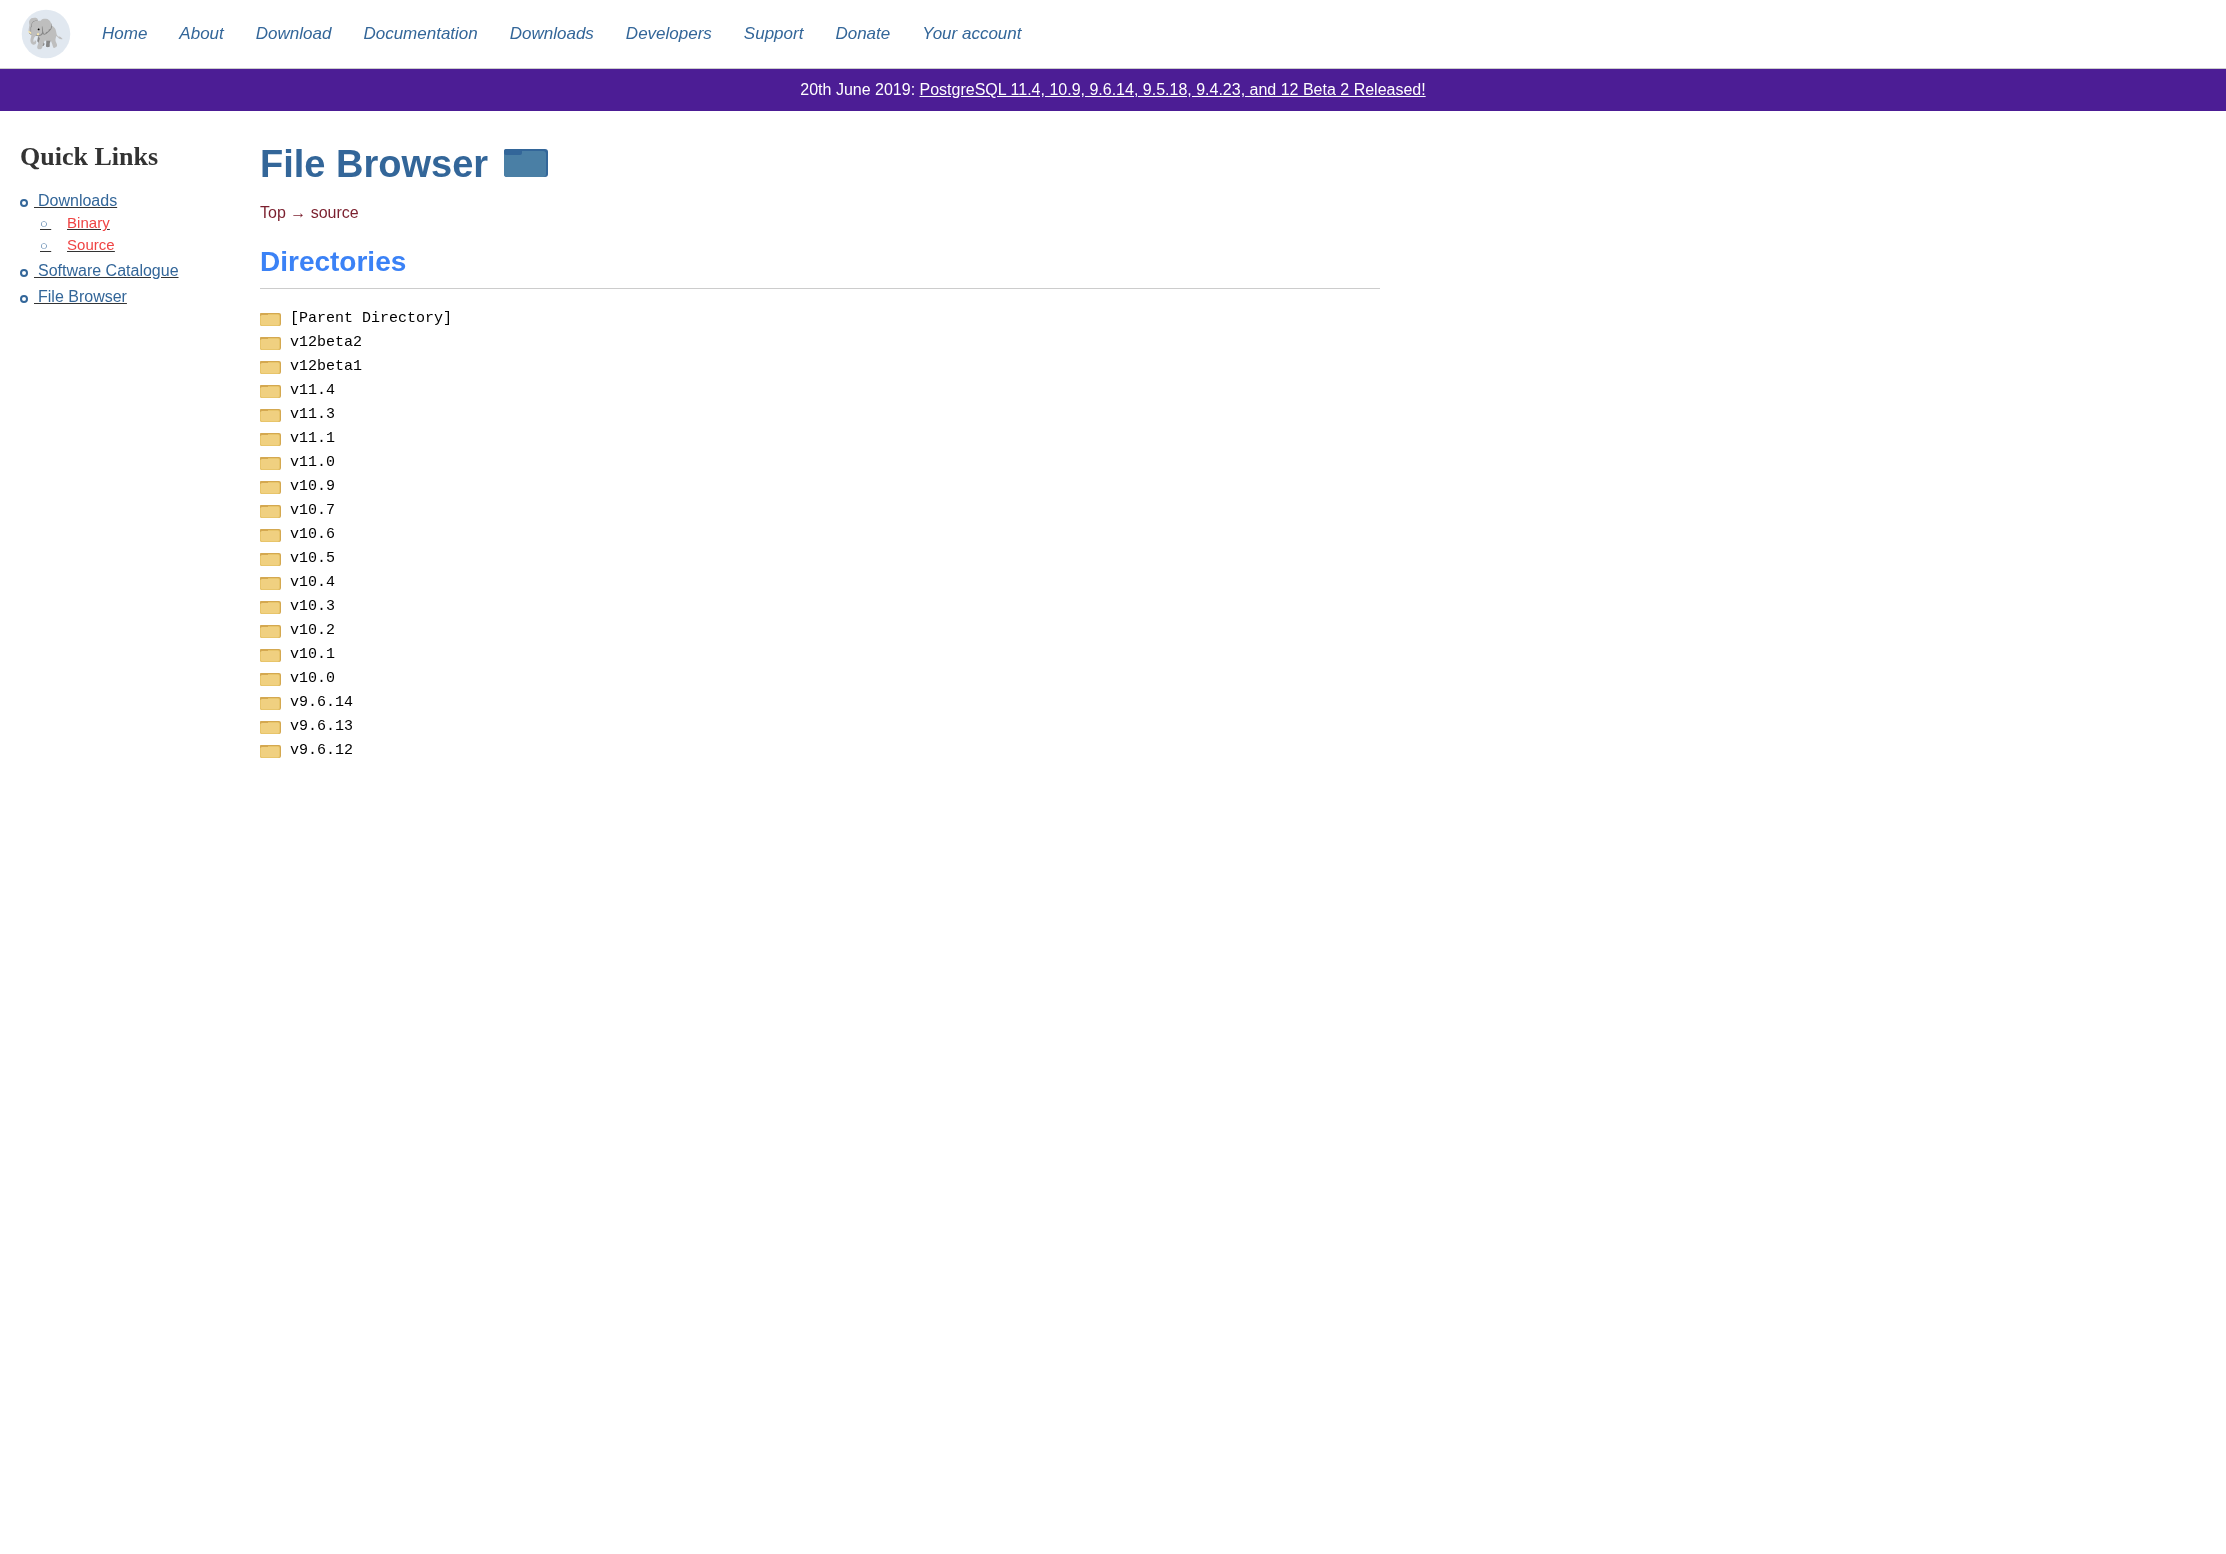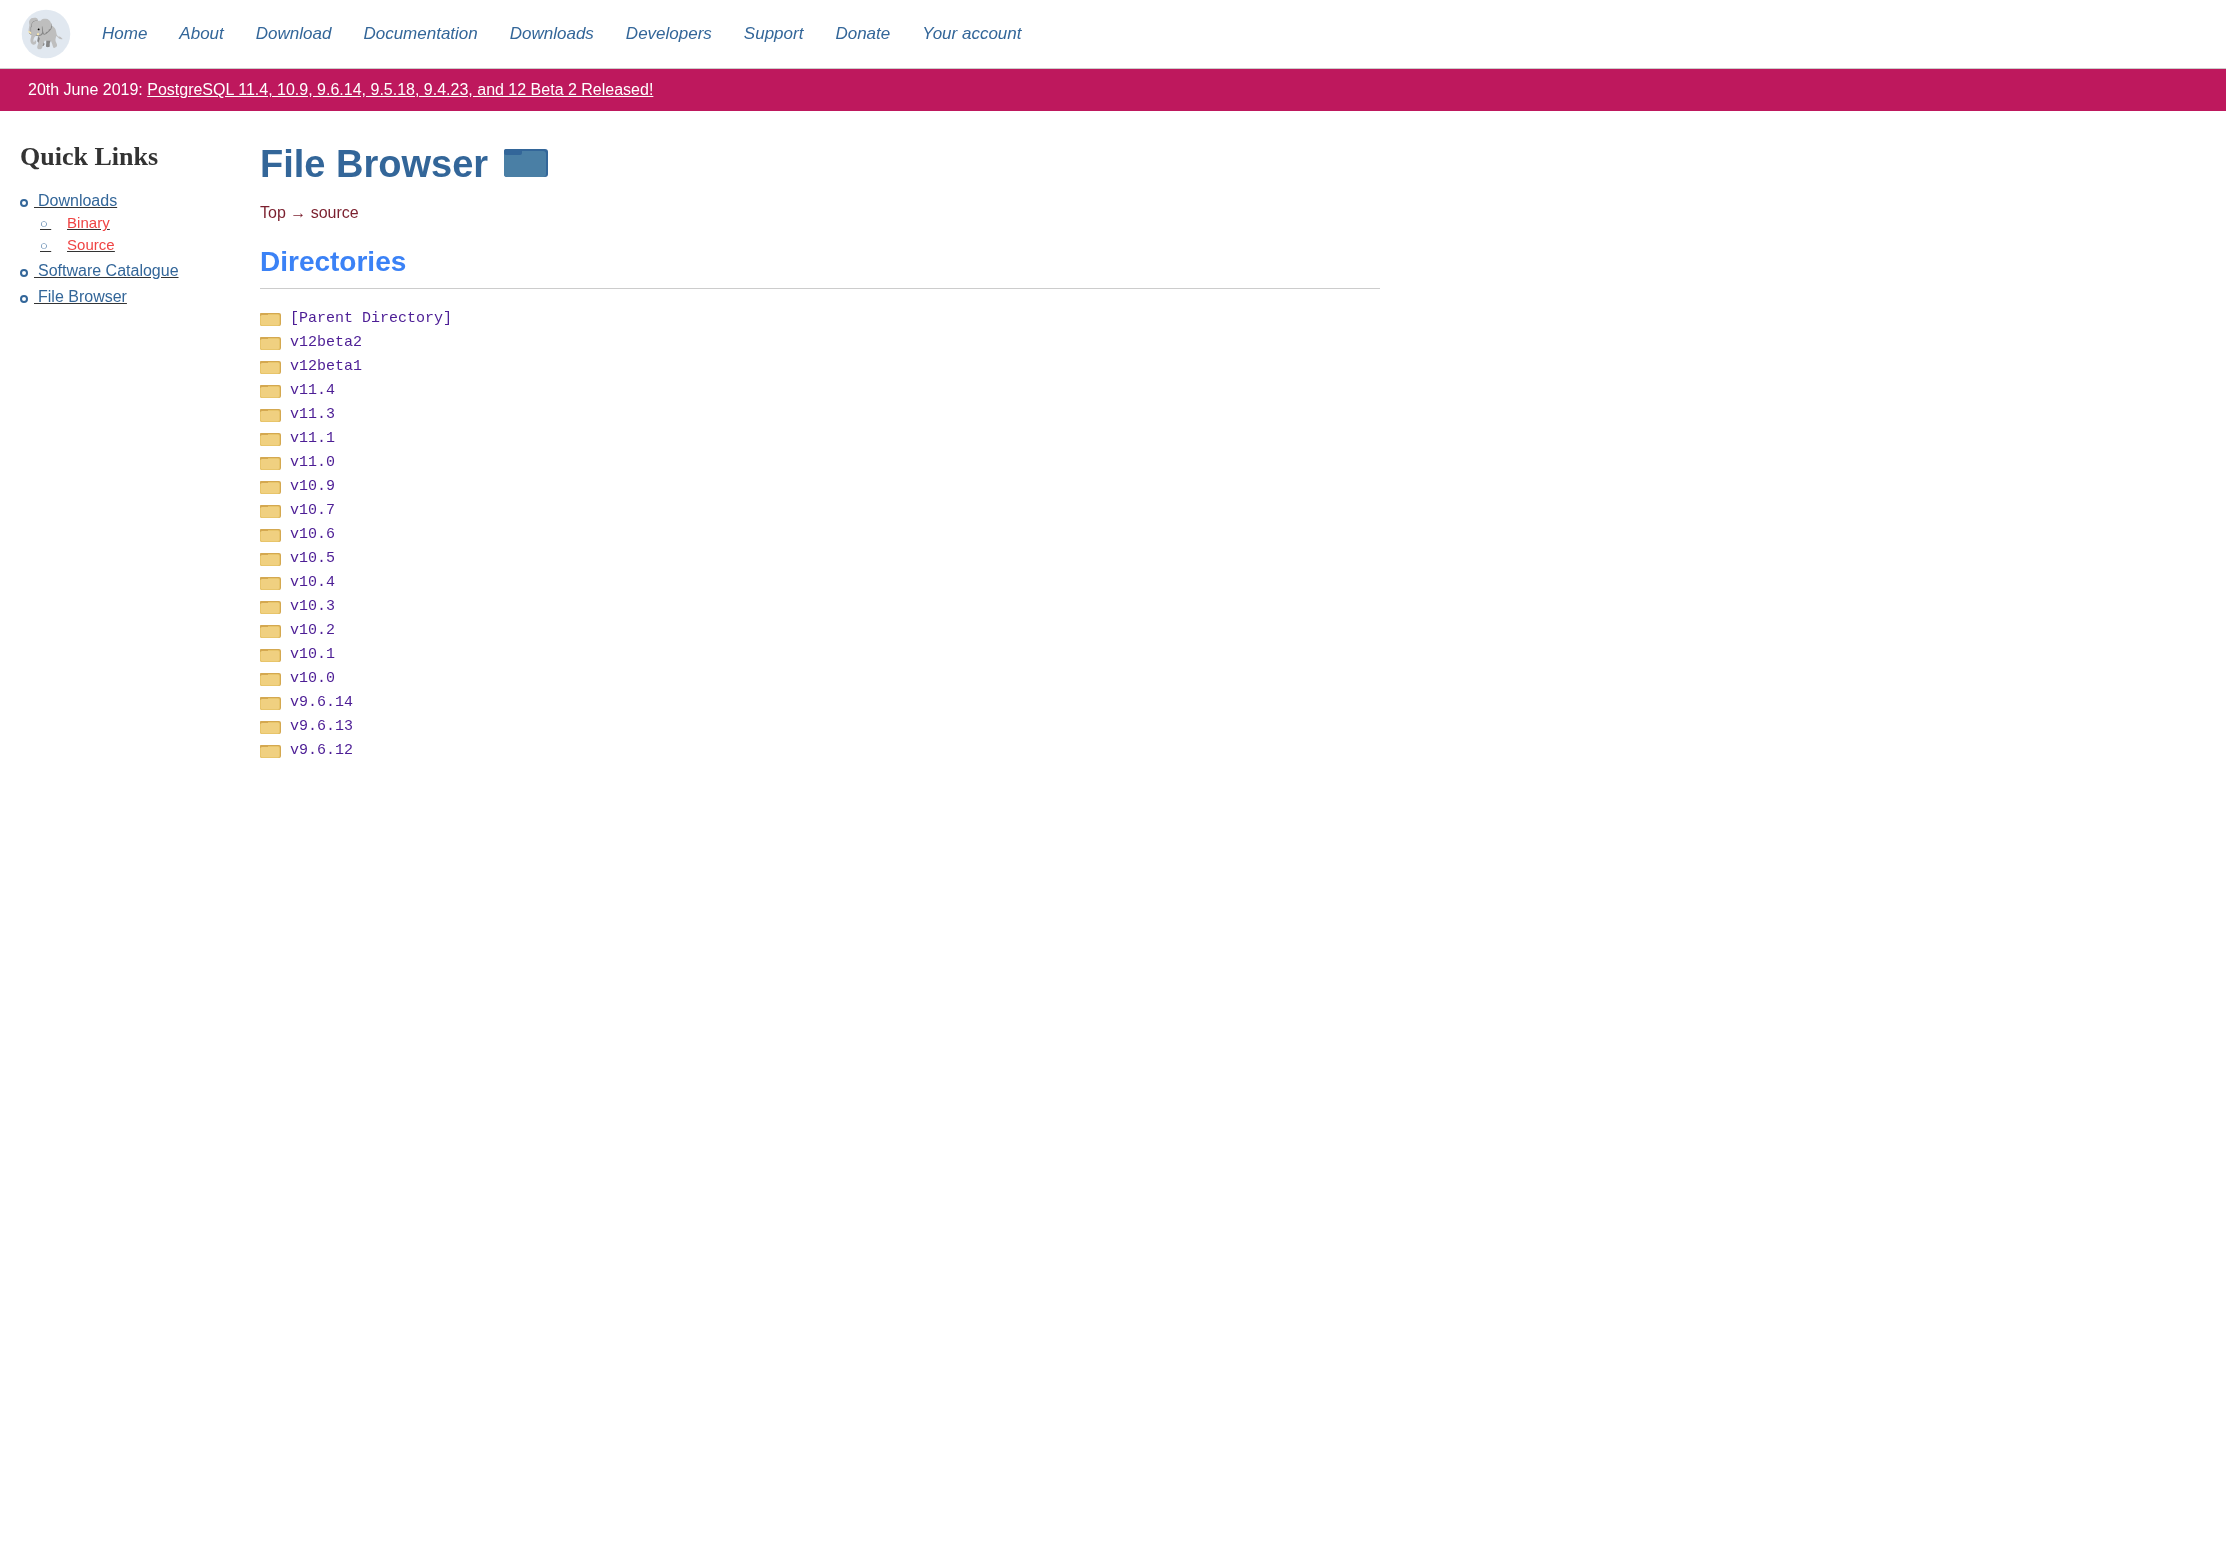--- a/index.html
+++ b/index.html
@@ -43,23 +43,24 @@
       text-decoration: none;
       color: #336699;
       font-family: Arial, sans-serif;
       font-size: 17px;
       padding: 6px 14px;
       display: block;
     }
 
     
     .announcement-bar {
-      background: #be185d;
+      background: #4c1d95;
       color: #fff;
-      padding: 12px 28px;
+      text-align: center;
+      padding: 12px 21px;
       font-family: Arial, sans-serif;
       font-size: 16px;
     }
 
     .announcement-bar a {
       color: #fff;
       text-decoration: underline;
     }
 
     
@@ -190,21 +191,21 @@
     .dir-list li {
       margin-bottom: 6px;
       display: flex;
       align-items: center;
       gap: 8px;
       font-family: 'Courier New', monospace;
       font-size: 15px;
     }
 
     .dir-list li a {
-      color: #4c1d95;
+      color: #000000;
       text-decoration: none;
     }
 
     .folder-icon {
       display: inline-block;
       position: relative;
       width: 22px;
       height: 18px;
       flex-shrink: 0;
     }

